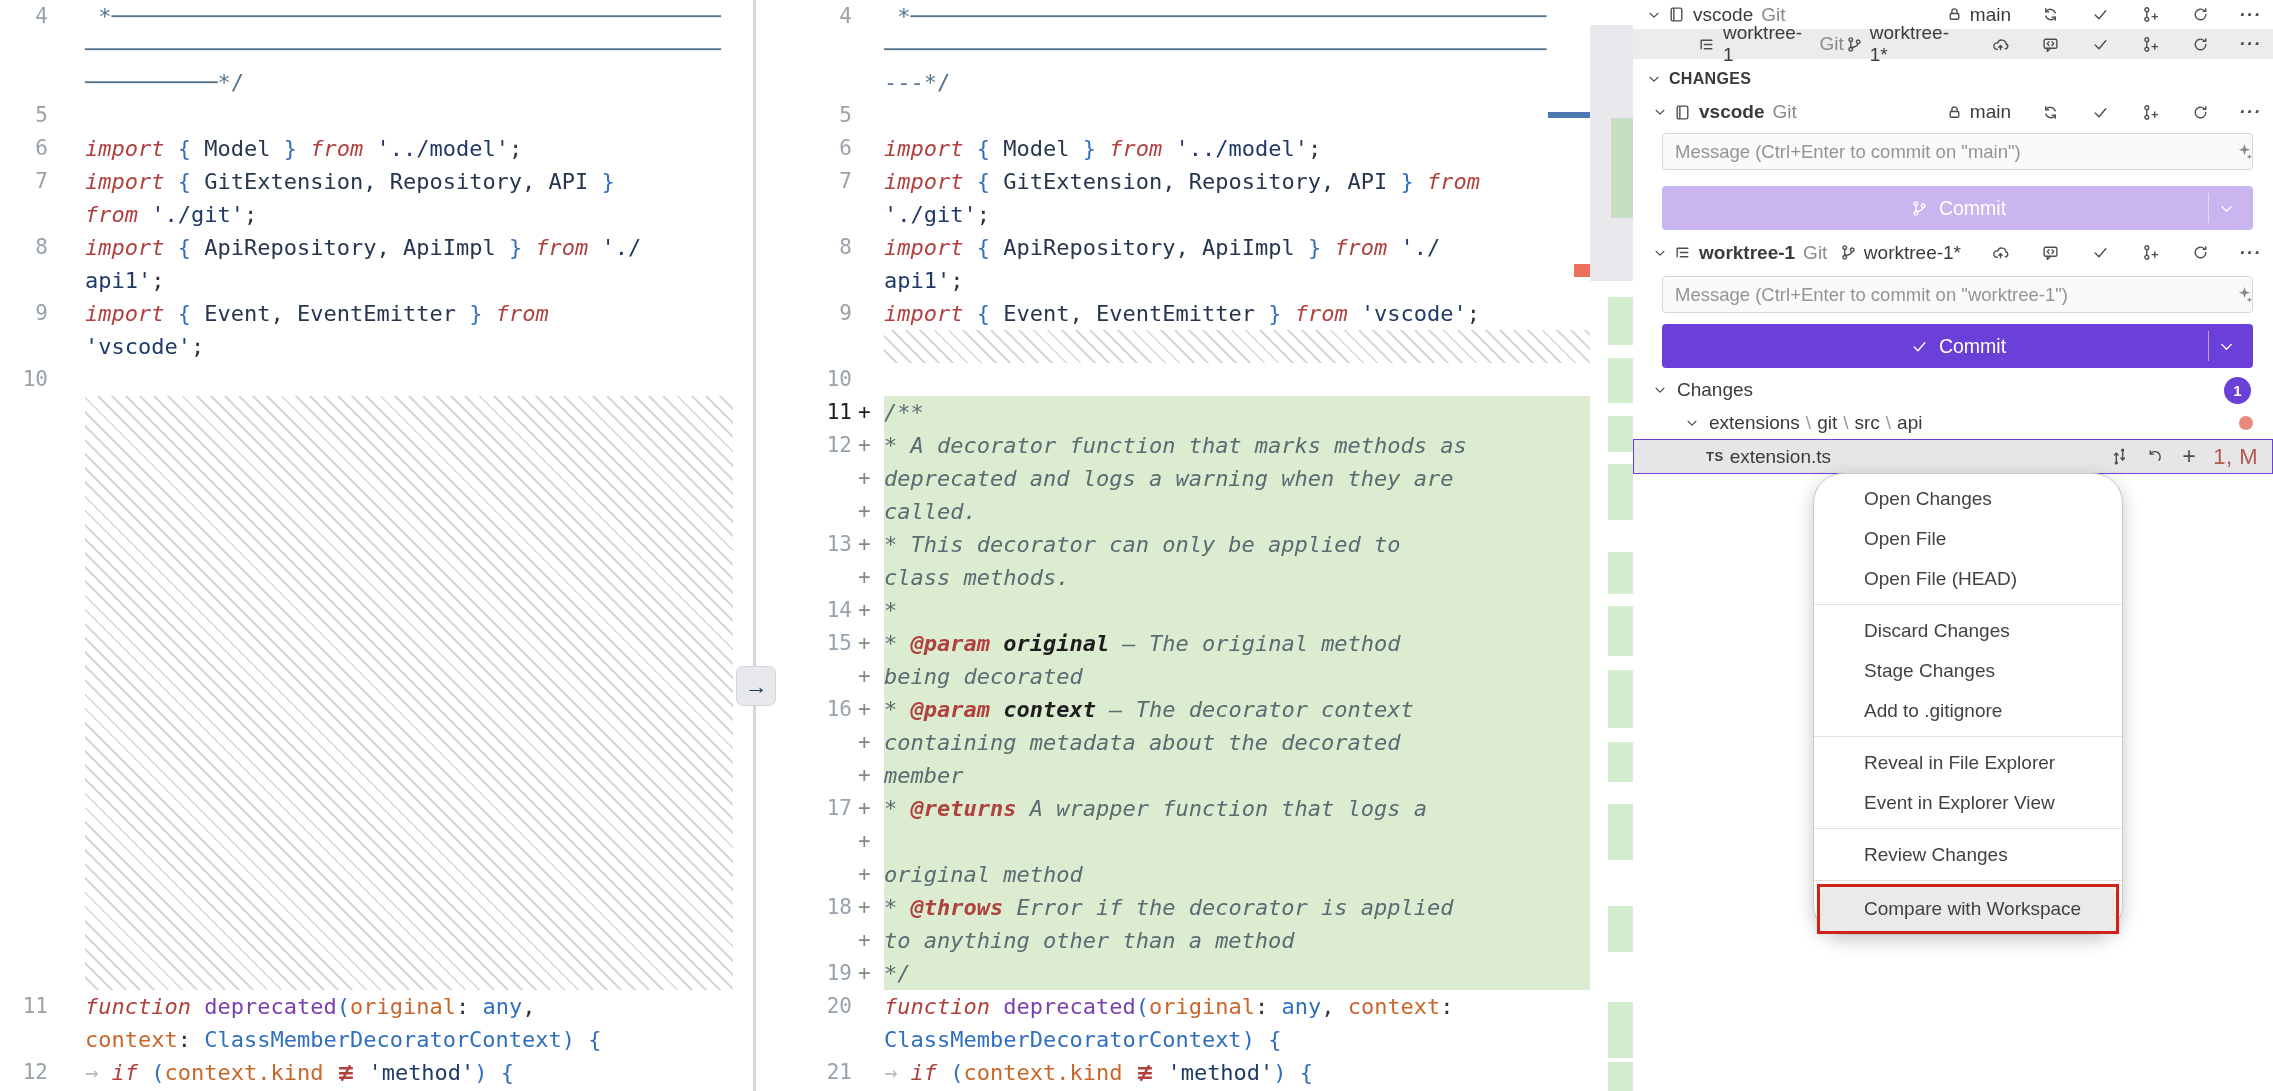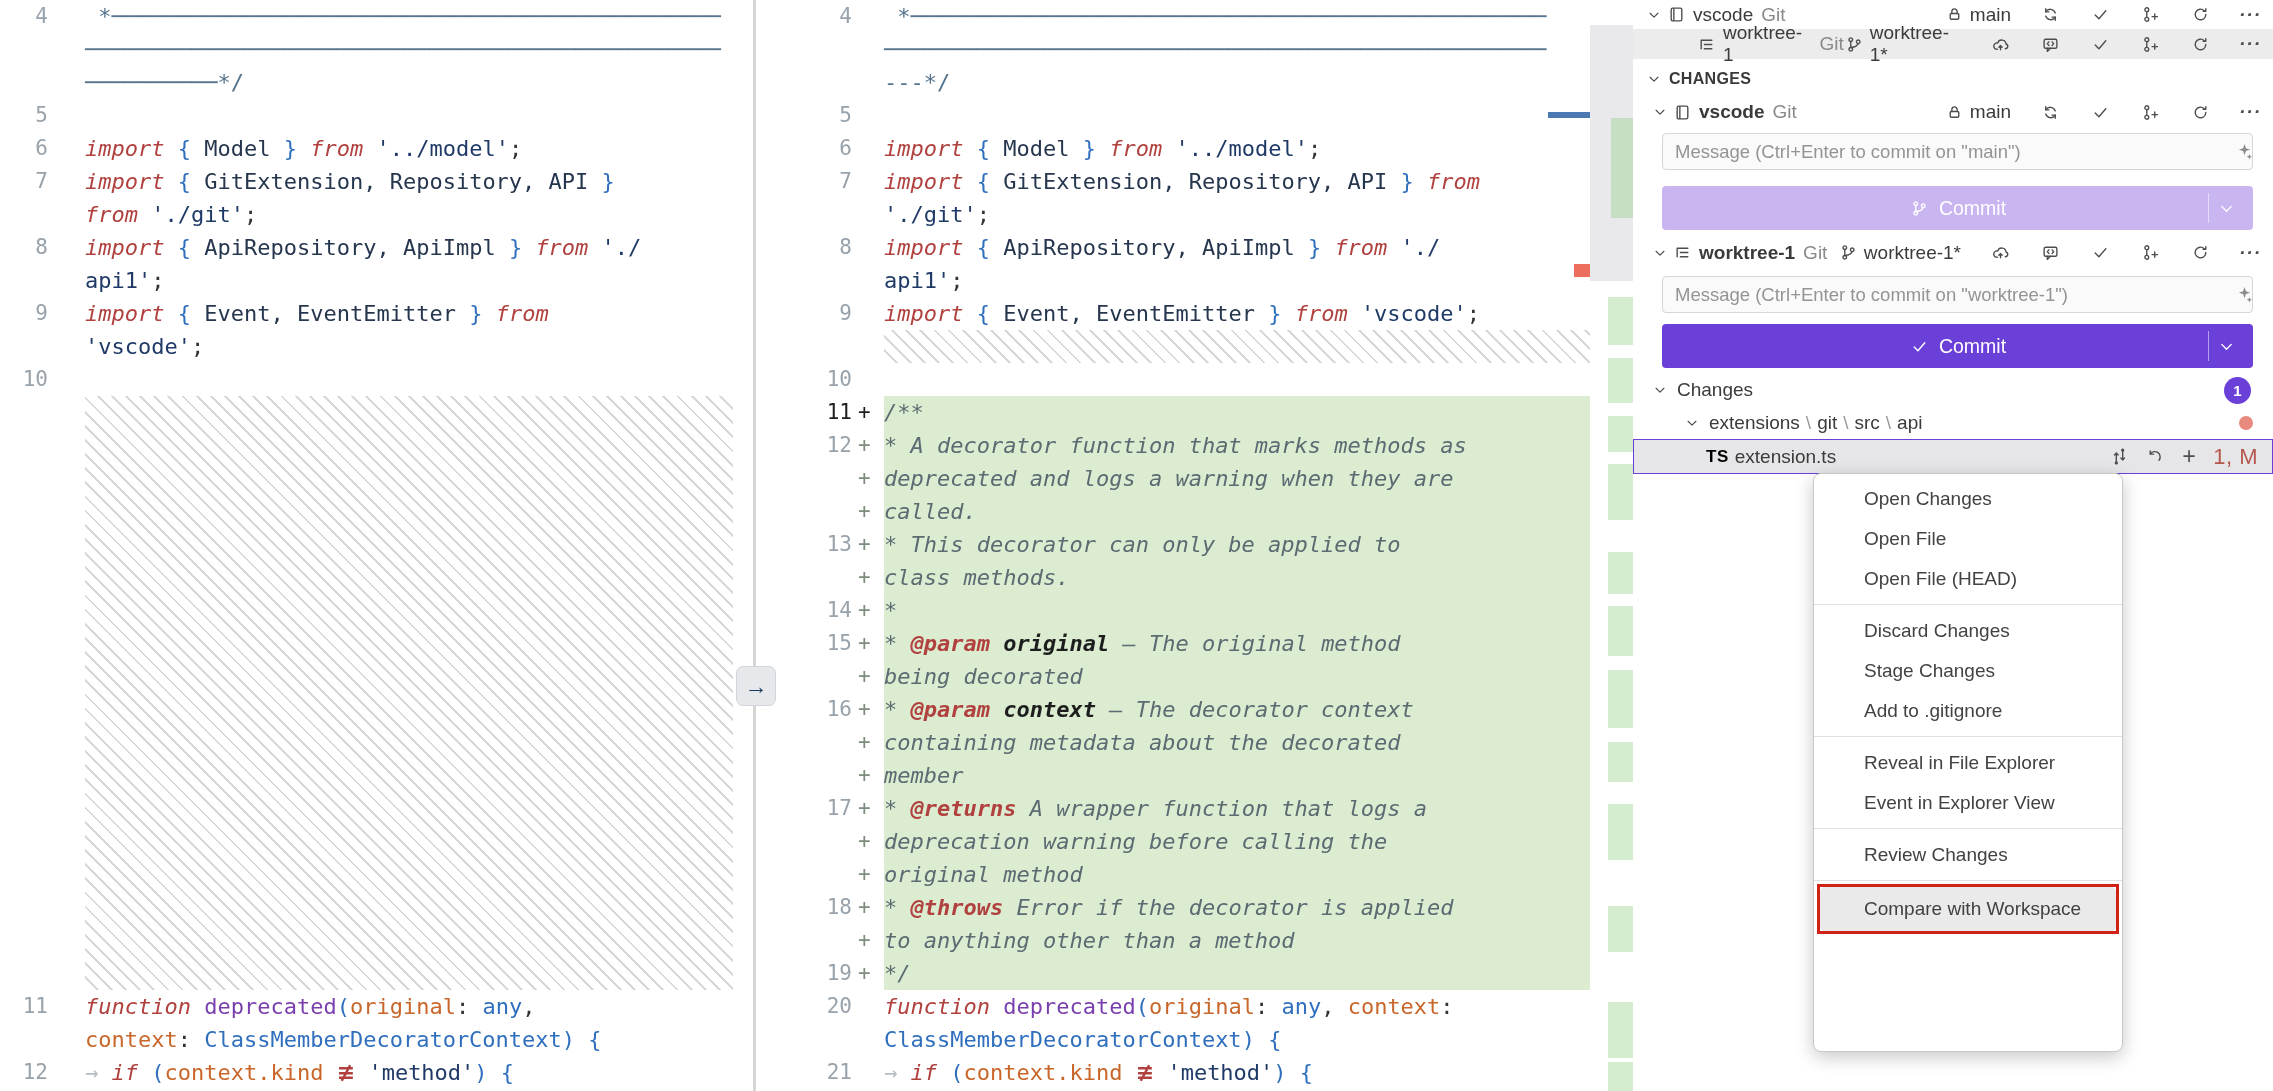--- a/index.html
+++ b/index.html
@@ -74,21 +74,21 @@
   .commit-btn .split{position:absolute;right:44px;top:7px;bottom:7px;width:1px;background:rgba(255,255,255,.5);}
   .commit-btn .dd{position:absolute;right:8px;color:#fff;}
   .btn-lavender{background:#c9b6f1;}
   .btn-purple{background:#6b40d8;}
   .badge{position:absolute;right:22px;width:27px;height:27px;border-radius:50%;background:#6b40d8;color:#fff;
          display:flex;align-items:center;justify-content:center;font-size:15px;font-weight:bold;}
   .red-dot{position:absolute;right:20px;width:14px;height:14px;border-radius:50%;background:#e8897d;}
   .path-sep{color:#9a9a9a;padding:0 6px;}
   #file-row{background:#e6e6e9;border:1.5px solid #6b40d8;}
   .status-txt{color:#b5574d;font-size:22px;letter-spacing:.5px;}
-  .ts-badge{color:#000000;font-weight:bold;font-size:17px;letter-spacing:.5px;margin-left:2px;}
+  .ts-badge{color:#404040;font-weight:bold;font-size:13px;letter-spacing:.5px;margin-left:2px;}
   .indent-guide{position:absolute;left:64px;top:439px;width:1px;height:35px;background:#dcdcdc;}
   
   #menu{position:absolute;left:1813px;top:473px;width:310px;z-index:20;background:#ffffff;border:1px solid #c8c8c8;
         border-radius:8px;box-shadow:0 5px 18px rgba(0,0,0,.22);box-sizing:border-box;}
   .menu-item{position:absolute;left:0;right:0;height:40px;line-height:40px;padding-left:50px;color:#424242;
              font-size:19px;cursor:pointer;box-sizing:border-box;}
   .menu-sep{position:absolute;left:0;right:0;height:1px;background:#e1e1e1;}
   .menu-item.hl{left:6px;right:6px;height:44px;line-height:44px;background:#eaeaea;border-radius:5px;padding-left:44px;}
   .red-outline{position:absolute;left:3px;right:3px;border:3px solid #cf2318;z-index:21;pointer-events:none;}
 </style>
@@ -132,21 +132,21 @@
       <div class="crow" style="top: 495px;"><span class="plus">+</span><span class="code"><span class="c-doc">called.</span></span></div>
       <div class="crow" style="top: 528px;"><span class="ln">13</span><span class="plus">+</span><span class="code"><span class="c-doc">* This decorator can only be applied to</span></span></div>
       <div class="crow" style="top: 561px;"><span class="plus">+</span><span class="code"><span class="c-doc">class methods.</span></span></div>
       <div class="crow" style="top: 594px;"><span class="ln">14</span><span class="plus">+</span><span class="code"><span class="c-doc">*</span></span></div>
       <div class="crow" style="top: 627px;"><span class="ln">15</span><span class="plus">+</span><span class="code"><span class="c-doc">* </span><span class="c-tag">@param</span><span class="c-doc"> </span><span class="c-docb">original</span><span class="c-doc"> — The original method</span></span></div>
       <div class="crow" style="top: 660px;"><span class="plus">+</span><span class="code"><span class="c-doc">being decorated</span></span></div>
       <div class="crow" style="top: 693px;"><span class="ln">16</span><span class="plus">+</span><span class="code"><span class="c-doc">* </span><span class="c-tag">@param</span><span class="c-doc"> </span><span class="c-docb">context</span><span class="c-doc"> — The decorator context</span></span></div>
       <div class="crow" style="top: 726px;"><span class="plus">+</span><span class="code"><span class="c-doc">containing metadata about the decorated</span></span></div>
       <div class="crow" style="top: 759px;"><span class="plus">+</span><span class="code"><span class="c-doc">member</span></span></div>
       <div class="crow" style="top: 792px;"><span class="ln">17</span><span class="plus">+</span><span class="code"><span class="c-doc">* </span><span class="c-tag">@returns</span><span class="c-doc"> A wrapper function that logs a</span></span></div>
-      <div class="crow" style="top: 825px;"><span class="plus">+</span><span class="code"><span class="c-doc">deprecation warning before calling the</span></span></div>
+      <div class="crow" style="top: 825px;"><span class="plus">+</span></div>
       <div class="crow" style="top: 858px;"><span class="plus">+</span><span class="code"><span class="c-doc">original method</span></span></div>
       <div class="crow" style="top: 891px;"><span class="ln">18</span><span class="plus">+</span><span class="code"><span class="c-doc">* </span><span class="c-tag">@throws</span><span class="c-doc"> Error if the decorator is applied</span></span></div>
       <div class="crow" style="top: 924px;"><span class="plus">+</span><span class="code"><span class="c-doc">to anything other than a method</span></span></div>
       <div class="crow" style="top: 957px;"><span class="ln">19</span><span class="plus">+</span><span class="code"><span class="c-doc">*/</span></span></div>
       <div class="crow" style="top: 990px;"><span class="ln">20</span><span class="code"><span class="c-kw">function</span><span class="c-pl"> </span><span class="c-fn">deprecated</span><span class="c-pn">(</span><span class="c-par">original</span><span class="c-pl">: </span><span class="c-ty">any</span><span class="c-pl">, </span><span class="c-par">context</span><span class="c-pl">:</span></span></div>
       <div class="crow" style="top: 1023px;"><span class="code"><span class="c-ty">ClassMemberDecoratorContext</span><span class="c-pn">)</span><span class="c-pl"> </span><span class="c-pn">{</span></span></div>
       <div class="crow" style="top: 1056px;"><span class="ln">21</span><span class="code"><span class="c-ws">→ </span><span class="c-kw">if</span><span class="c-pl"> </span><span class="c-pn">(</span><span class="c-par">context.kind</span><span class="c-pl"> </span><span class="c-op">≢</span><span class="c-pl"> </span><span class="c-str">'method'</span><span class="c-pn">)</span><span class="c-pl"> </span><span class="c-pn">{</span></span></div>
     </div>
   <div id="decor-layer">
       <div class="blk green" style="left: 884px; top: 396px; width: 706px; height: 594px;"></div>
@@ -524,21 +524,21 @@
             </svg>
           </i>
         <i class="icn">
             <span class="icn txt" style="font-size:23px;font-weight:normal;">+</span>
           </i>
         <span class="status-txt">1, M</span>
       </span>
     </div>
   </div>
 
-  <div id="menu" style="height: 579px;">
+  <div id="menu" style="height: 462px; border-radius: 30px;">
       <div class="menu-item" style="top: 5px;">Open Changes</div>
       <div class="menu-item" style="top: 45px;">Open File</div>
       <div class="menu-item" style="top: 85px;">Open File (HEAD)</div>
       <div class="menu-sep" style="top: 130px;"></div>
       <div class="menu-item" style="top: 137px;">Discard Changes</div>
       <div class="menu-item" style="top: 177px;">Stage Changes</div>
       <div class="menu-item" style="top: 217px;">Add to .gitignore</div>
       <div class="menu-sep" style="top: 262px;"></div>
       <div class="menu-item" style="top: 269px;">Reveal in File Explorer</div>
       <div class="menu-item" style="top: 309px;">Event in Explorer View</div>

